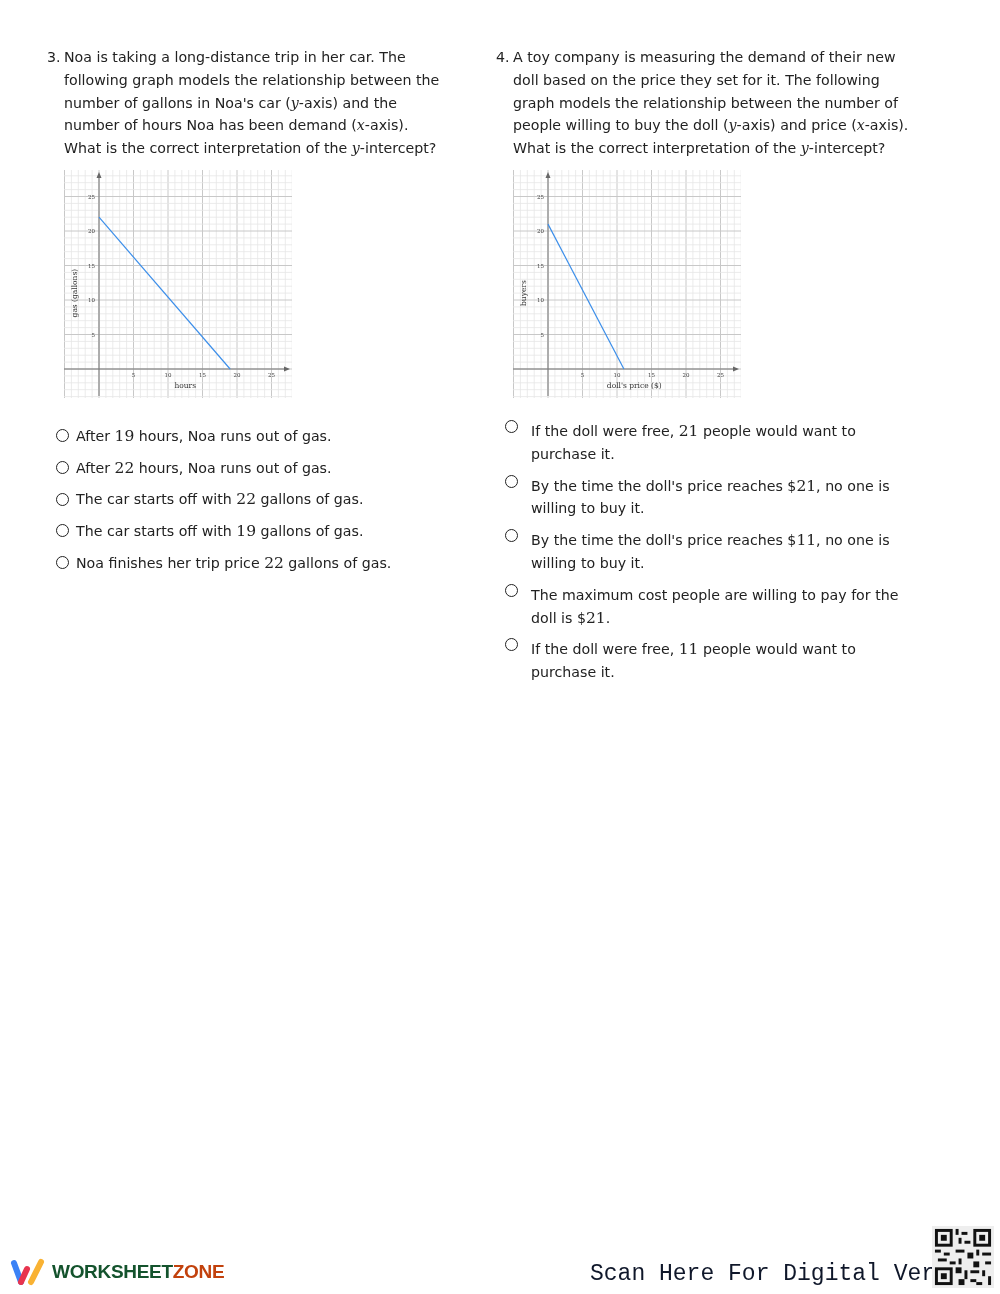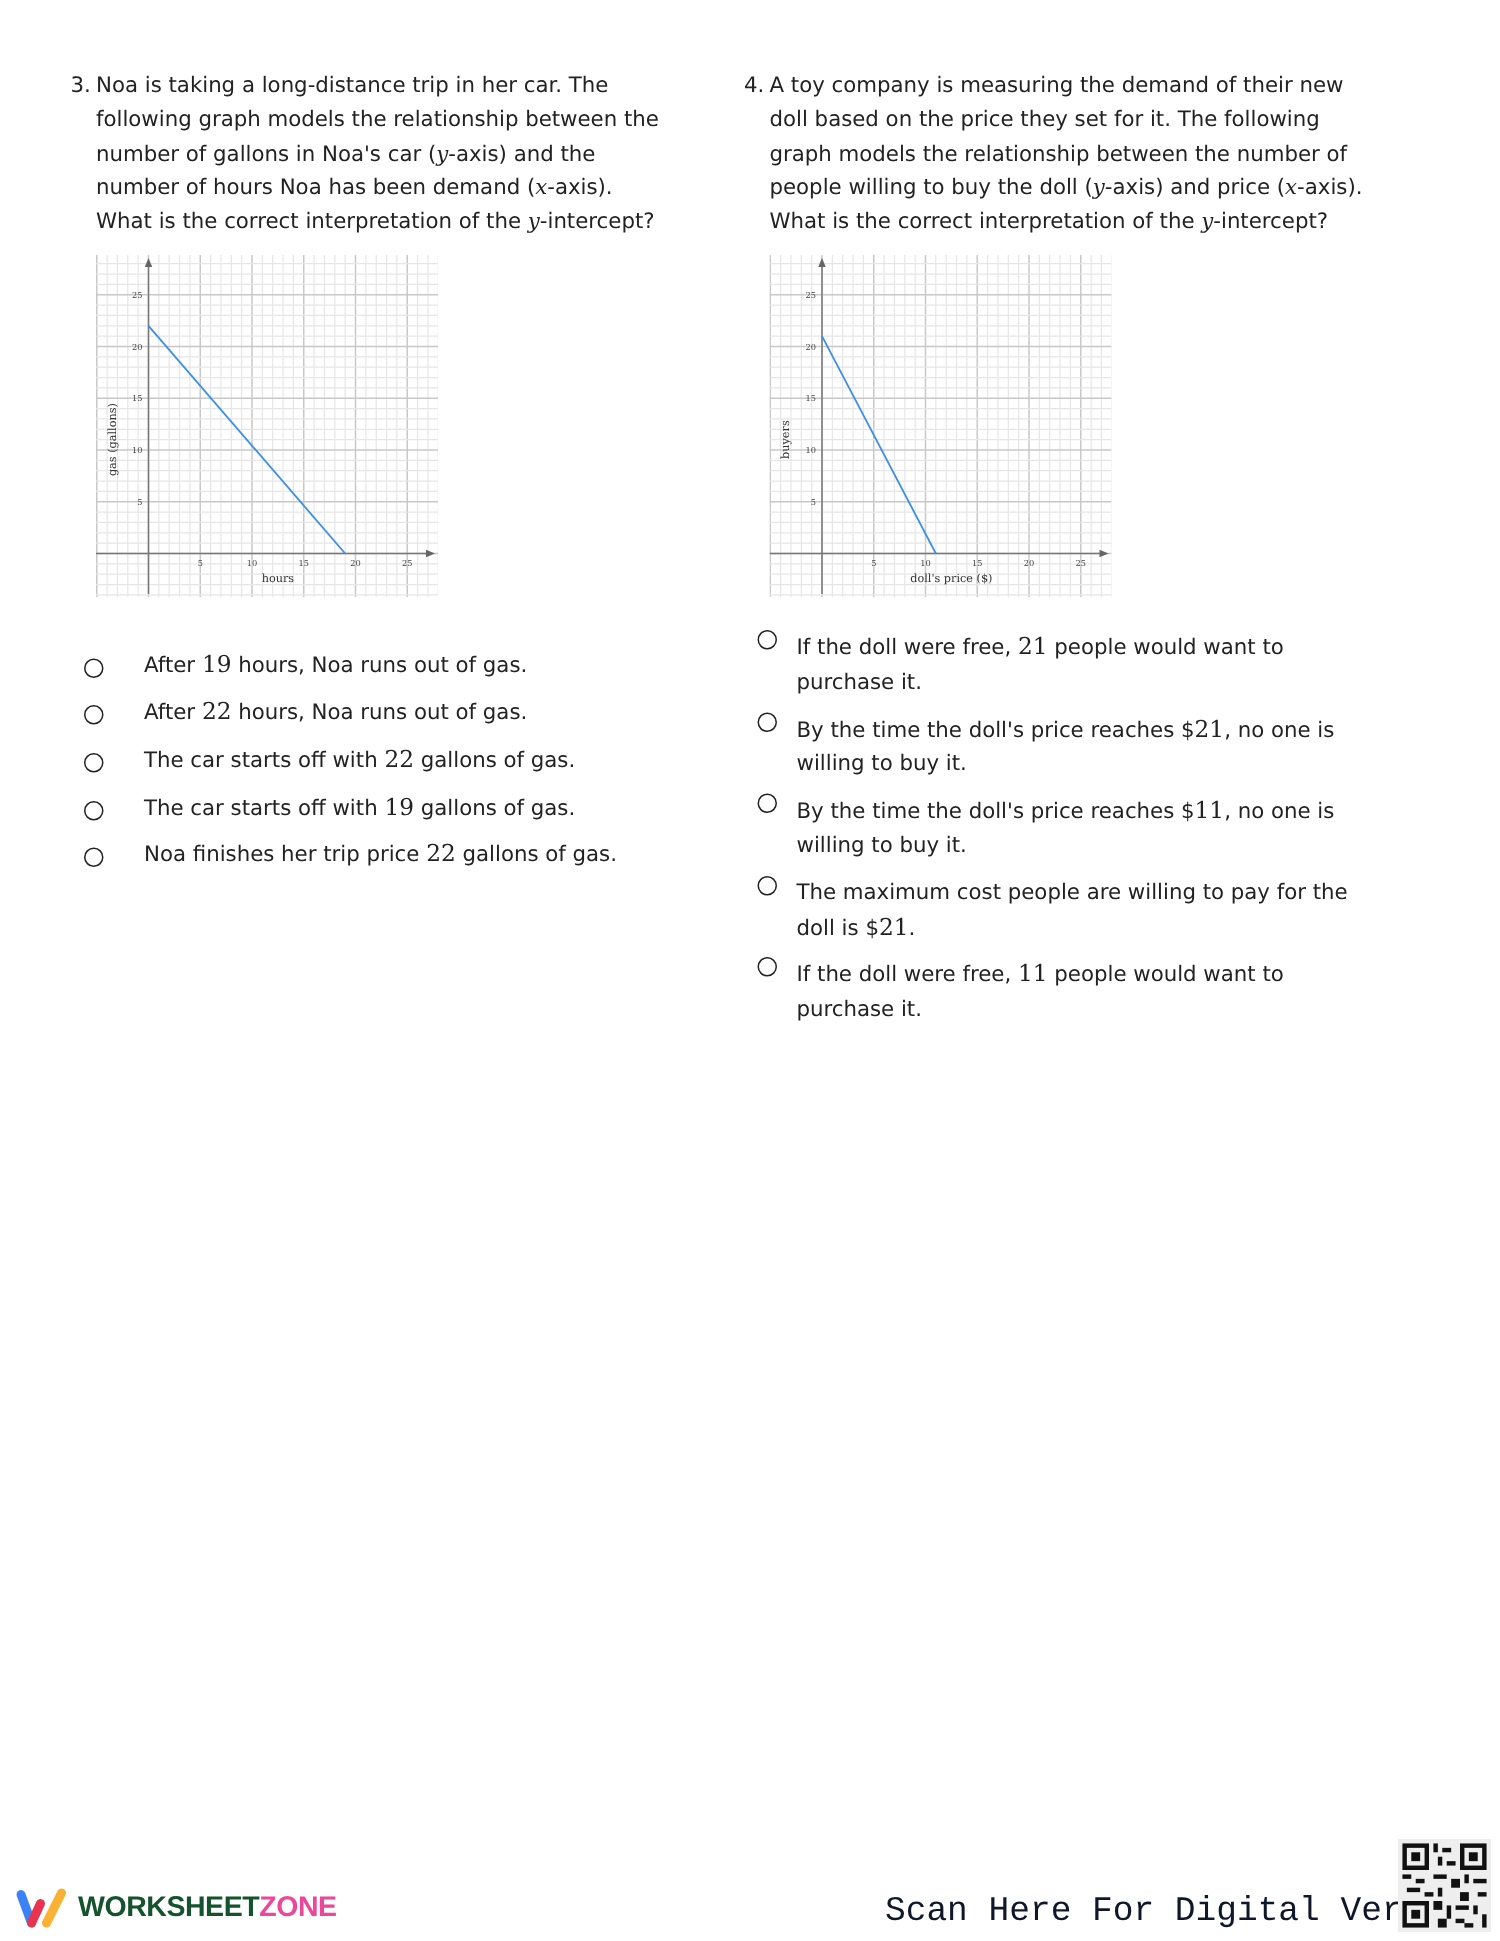--- a/index.html
+++ b/index.html
@@ -9,29 +9,29 @@
   .q4 { left:496px; width:420px; }
   .qnum { position:absolute; left:0; top:0; }
   .qtext { margin-left:17px; }
   .math { font-family:"DejaVu Serif", "Liberation Serif", serif; font-style:italic; }
   .mnum { font-family:"DejaVu Serif", "Liberation Serif", serif; font-size:15.5px; }
   .graph { position:absolute; top:170px; width:228px; height:228px;text-decoration:underline; }
   .g3 { left:64px; }
   .g4 { left:513px; }
   .graph svg { display:block; }
   .choices3 { position:absolute; left:56px; top:420px; font-size:14.2px; }
-  .choice3 { display:flex; align-items:flex-end; height:31.7px;gap:20px; }
+  .choice3 { display:flex; align-items:center; height:31.7px; }
   .radio { width:11px; height:11px; border:1.5px solid #222; border-radius:50%; flex:0 0 auto; margin-right:7px; background:#fff; }
   .choices4 { position:absolute; left:505px; top:420px; font-size:14.2px; width:400px; }
   .choice4 { display:flex; height:54.6px; }
   .choice4 .ctext { line-height:22.8px; margin-left:6px; }
   .footer-logo { position:absolute; left:10px; top:1258px; display:flex; align-items:center; }
   .logo-text { font-family:"Liberation Sans", sans-serif; font-weight:bold; font-size:19px; letter-spacing:-0.3px; margin-left:6px; }
   .logo-w { color:#14532d; }
-  .logo-z { color:#ec4899; }
+  .logo-z { color:#c2410c; }
   .scan { position:absolute; left:590px; top:1261px; font-family:Liberation Mono, monospace; font-size:23px; color:#0f172a; }
   .qr { position:absolute; left:932px; top:1226px; width:62px; height:62px; background:#eee; }
 </style>
 </head>
 <body>
 
 <div class="question q3">
   <span class="qnum">3.</span>
   <div class="qtext">
     <span>Noa is taking a long-distance trip in her car. The following graph models the relationship between the number of gallons in Noa's car (</span><span class="math">y</span><span>-axis) and the number of hours Noa has been demand (</span><span class="math">x</span><span>-axis). What is the correct interpretation of the </span><span class="math">y</span><span>-intercept?</span>

